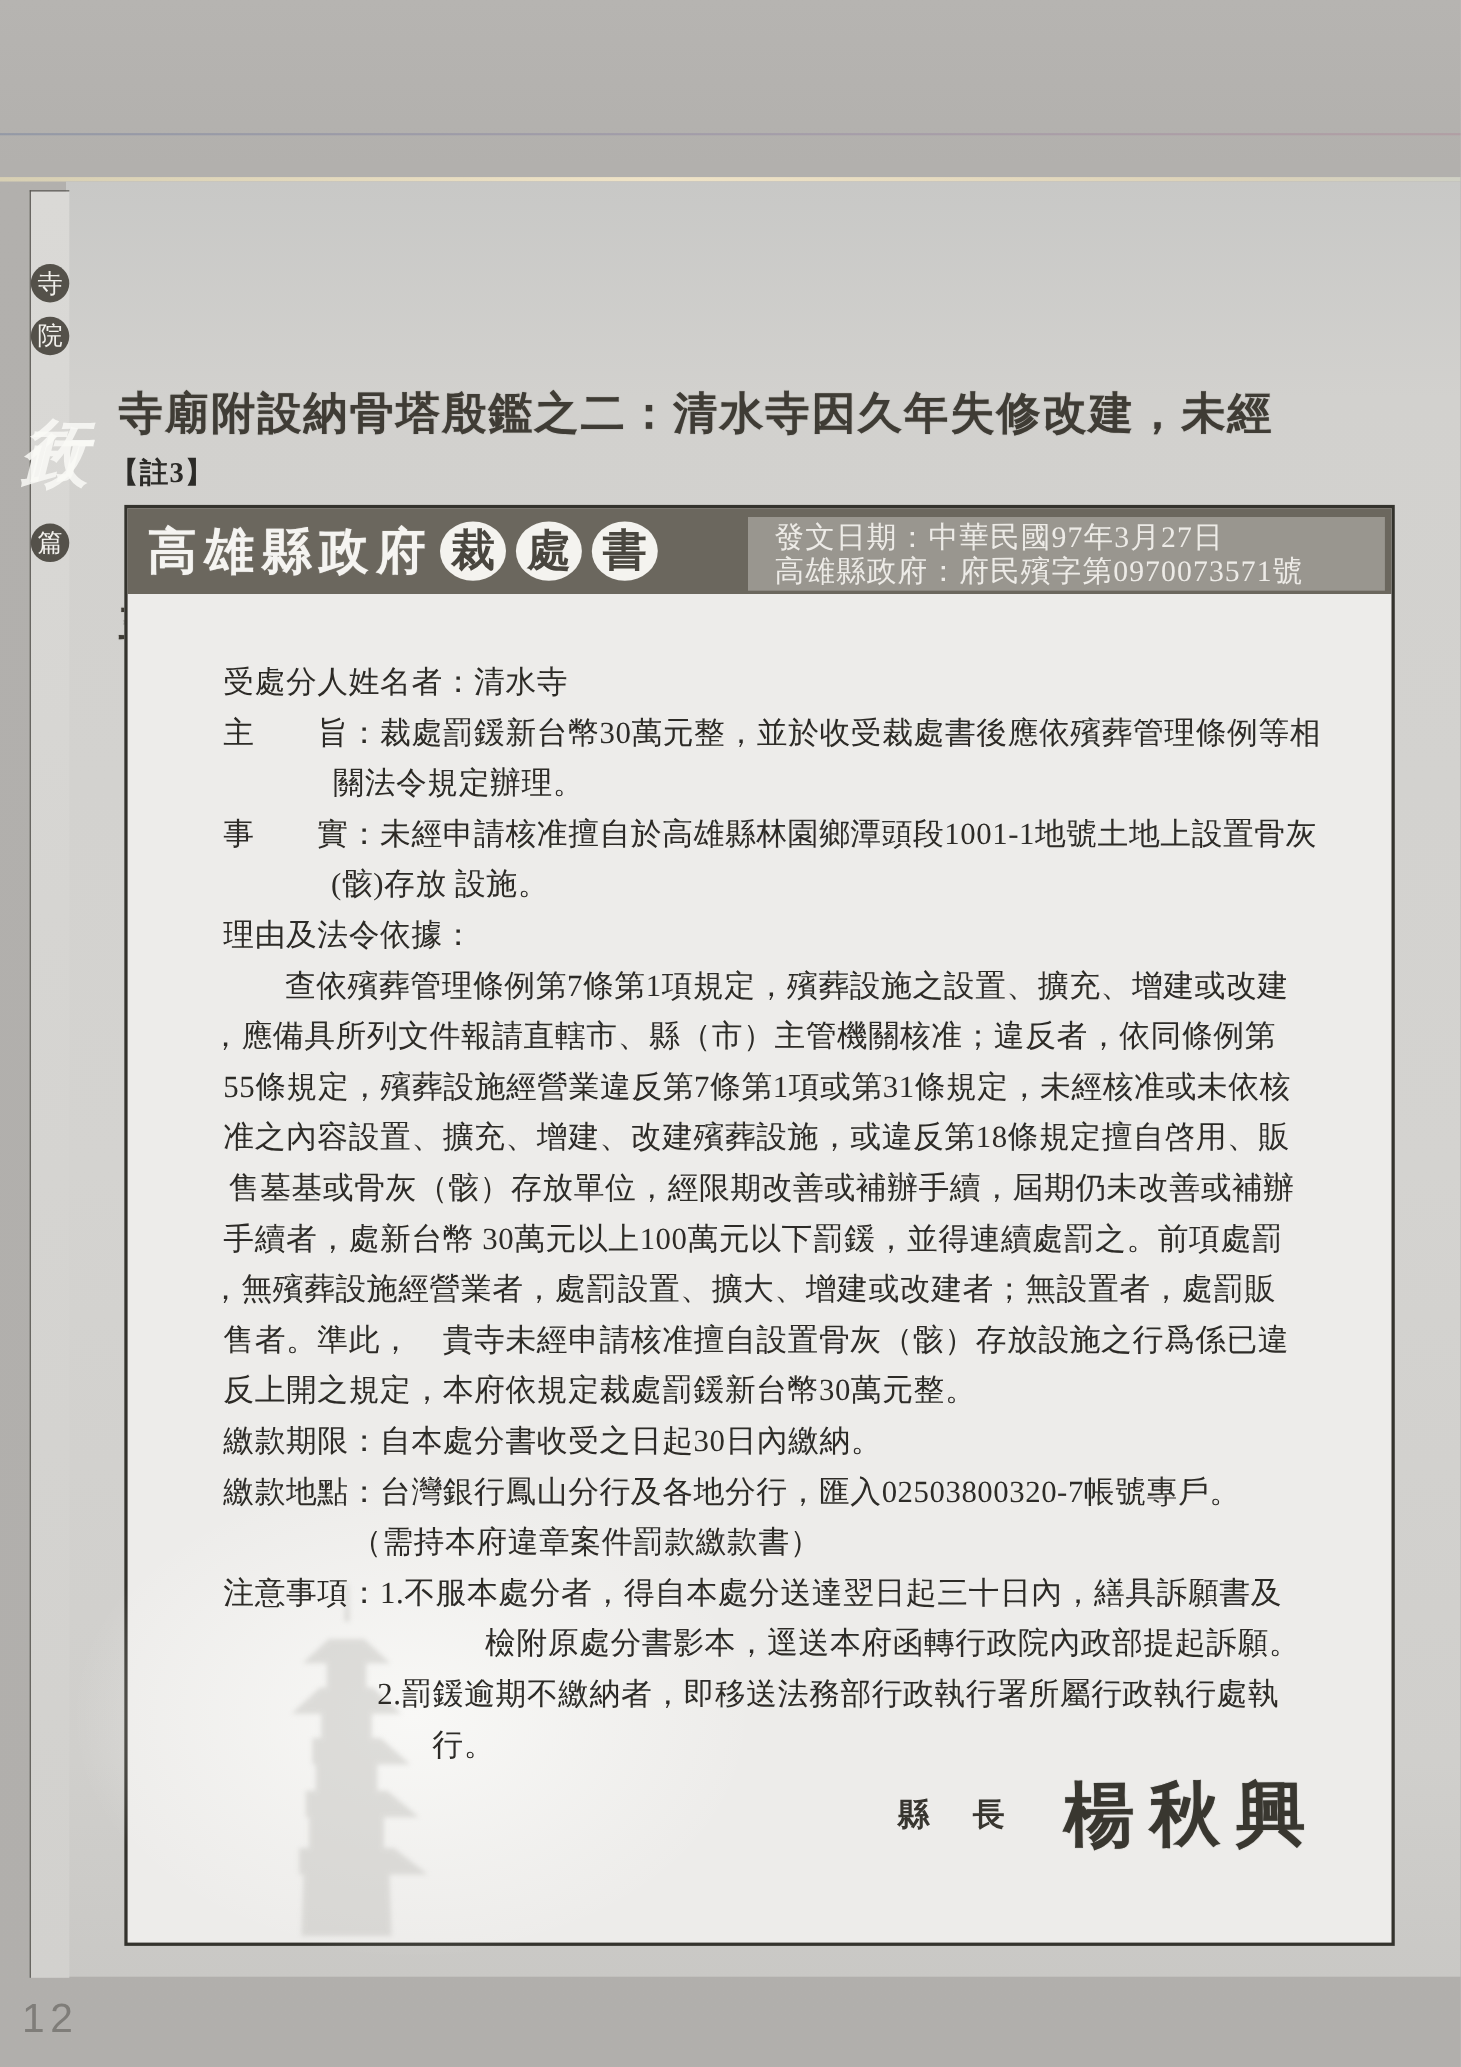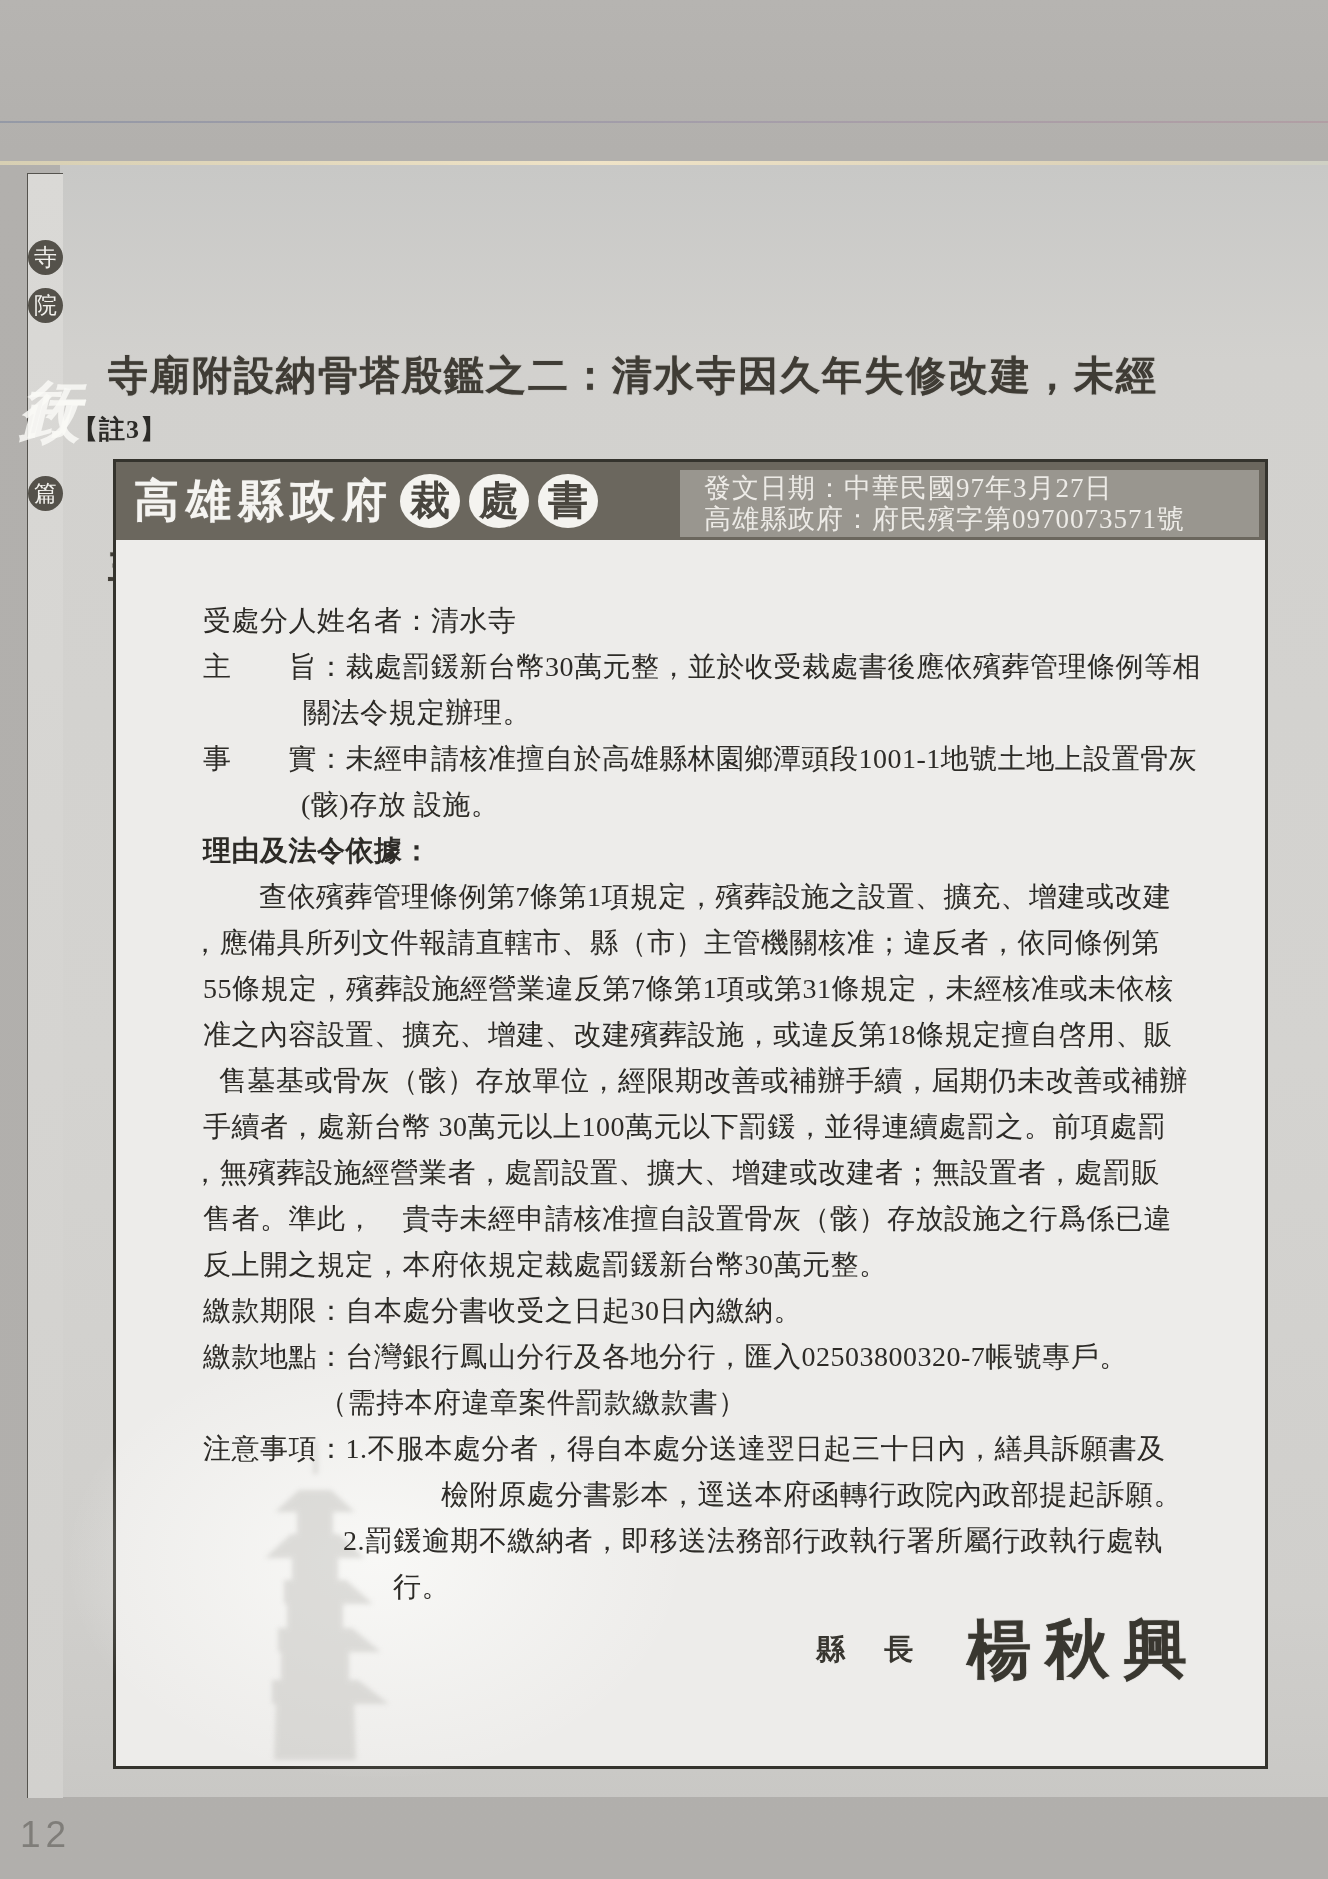--- a/index.html
+++ b/index.html
@@ -49,21 +49,21 @@
     color:rgba(249,249,246,0.85);letter-spacing:8px;line-height:1;
   }
   
   .headline{
     position:absolute;left:108px;top:218px;width:1140px;
     font-size:40px;line-height:63px;font-weight:bold;
     color:#3f3c35;letter-spacing:2px;white-space:pre;
     text-shadow:0 0 1px rgba(63,60,53,.55);
   }
   .note-label{
-    position:absolute;left:72px;top:412px;
+    position:absolute;left:100px;top:412px;
     font-size:26px;font-weight:600;color:#2c2b28;letter-spacing:1px;font-family:Liberation Serif, serif;
   }
   
   .doc-box{
     position:absolute;left:113px;top:459px;width:1155px;height:1310px;
     box-sizing:border-box;border:3px solid #34332d;background:#edecea;
   }
   .doc-header{display:flex;height:78px;}
   .doc-header-left{
     width:564px;background:#6b675e;display:flex;align-items:center;
@@ -182,26 +182,26 @@
           M49 140 L111 140 L138 164 L22 164 L49 164 Z M52 164 L108 164 L108 188 L52 188 Z
           M43 188 L117 188 L146 212 L14 212 L43 212 Z M46 212 L114 212 L114 240 L46 240 Z
           M37 240 L123 240 L154 264 L6 264 L37 264 Z M41 264 L119 264 L121 320 L39 320 Z"></path>
       </svg>
       <div class="doc-lines">
           <div class="doc-line" style="margin-left: 0px;">受處分人姓名者：清水寺</div>
           <div class="doc-line" style="margin-left: 0px;">主　　旨：裁處罰鍰新台幣30萬元整，並於收受裁處書後應依殯葬管理條例等相</div>
           <div class="doc-line" style="margin-left: 100px;">關法令規定辦理。</div>
           <div class="doc-line" style="margin-left: 0px;">事　　實：未經申請核准擅自於高雄縣林園鄉潭頭段1001-1地號土地上設置骨灰</div>
           <div class="doc-line" style="margin-left: 98px;">(骸)存放 設施。</div>
-          <div class="doc-line" style="margin-left: 0px; font-weight: bold;">理由及法令依據：</div>
+          <div class="doc-line" style="margin-left: 0px;">理由及法令依據：</div>
           <div class="doc-line" style="margin-left: 56px;">查依殯葬管理條例第7條第1項規定，殯葬設施之設置、擴充、增建或改建</div>
           <div class="doc-line" style="margin-left: -12px;">，應備具所列文件報請直轄市、縣（市）主管機關核准；違反者，依同條例第</div>
           <div class="doc-line" style="margin-left: 0px;">55條規定，殯葬設施經營業違反第7條第1項或第31條規定，未經核准或未依核</div>
           <div class="doc-line" style="margin-left: 0px;">准之內容設置、擴充、增建、改建殯葬設施，或違反第18條規定擅自啓用、販</div>
-          <div class="doc-line" style="margin-left: 16px;">售墓基或骨灰（骸）存放單位，經限期改善或補辦手續，屆期仍未改善或補辦</div>
+          <div class="doc-line" style="margin-left: 5px;">售墓基或骨灰（骸）存放單位，經限期改善或補辦手續，屆期仍未改善或補辦</div>
           <div class="doc-line" style="margin-left: 0px;">手續者，處新台幣 30萬元以上100萬元以下罰鍰，並得連續處罰之。前項處罰</div>
           <div class="doc-line" style="margin-left: -12px;">，無殯葬設施經營業者，處罰設置、擴大、增建或改建者；無設置者，處罰販</div>
           <div class="doc-line" style="margin-left: 0px;">售者。準此，　貴寺未經申請核准擅自設置骨灰（骸）存放設施之行爲係已違</div>
           <div class="doc-line" style="margin-left: 0px;">反上開之規定，本府依規定裁處罰鍰新台幣30萬元整。</div>
           <div class="doc-line" style="margin-left: 0px;">繳款期限：自本處分書收受之日起30日內繳納。</div>
           <div class="doc-line" style="margin-left: 0px;">繳款地點：台灣銀行鳳山分行及各地分行，匯入02503800320-7帳號專戶。</div>
           <div class="doc-line" style="margin-left: 116px;">（需持本府違章案件罰款繳款書）</div>
           <div class="doc-line" style="margin-left: 0px;">注意事項：1.不服本處分者，得自本處分送達翌日起三十日內，繕具訴願書及</div>
           <div class="doc-line" style="margin-left: 238px;">檢附原處分書影本，逕送本府函轉行政院內政部提起訴願。</div>
           <div class="doc-line" style="margin-left: 140px;">2.罰鍰逾期不繳納者，即移送法務部行政執行署所屬行政執行處執</div>

